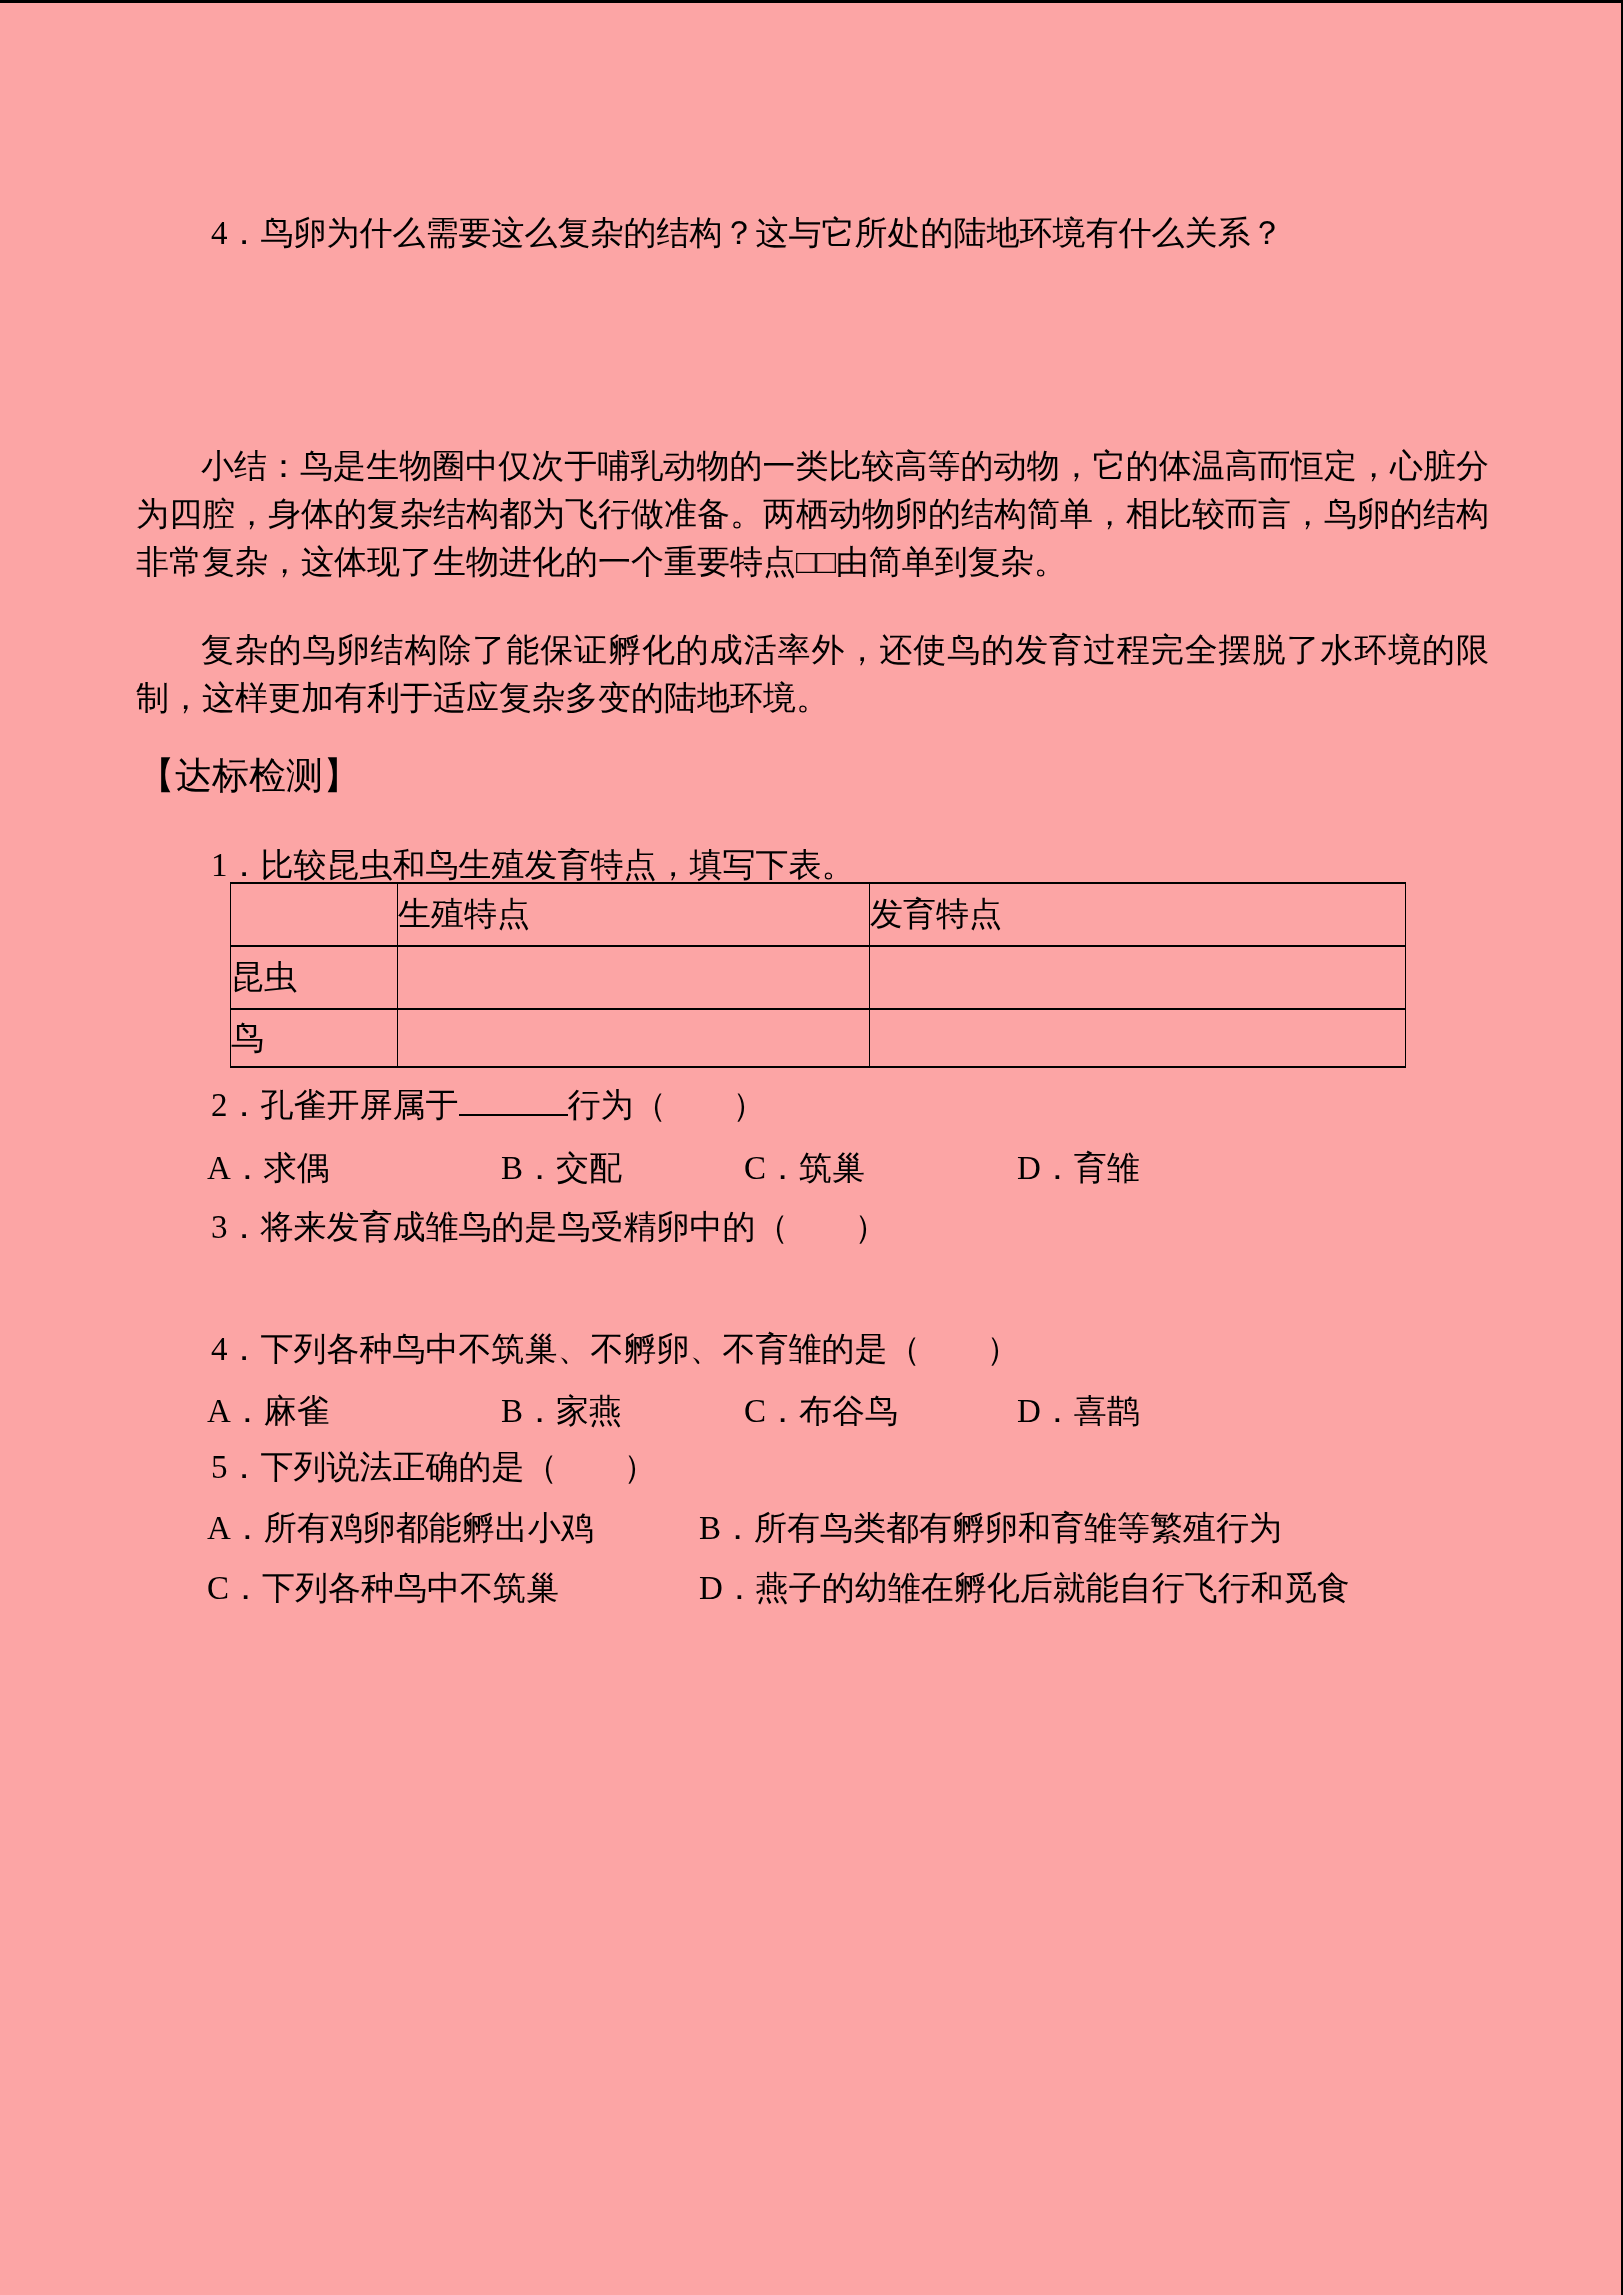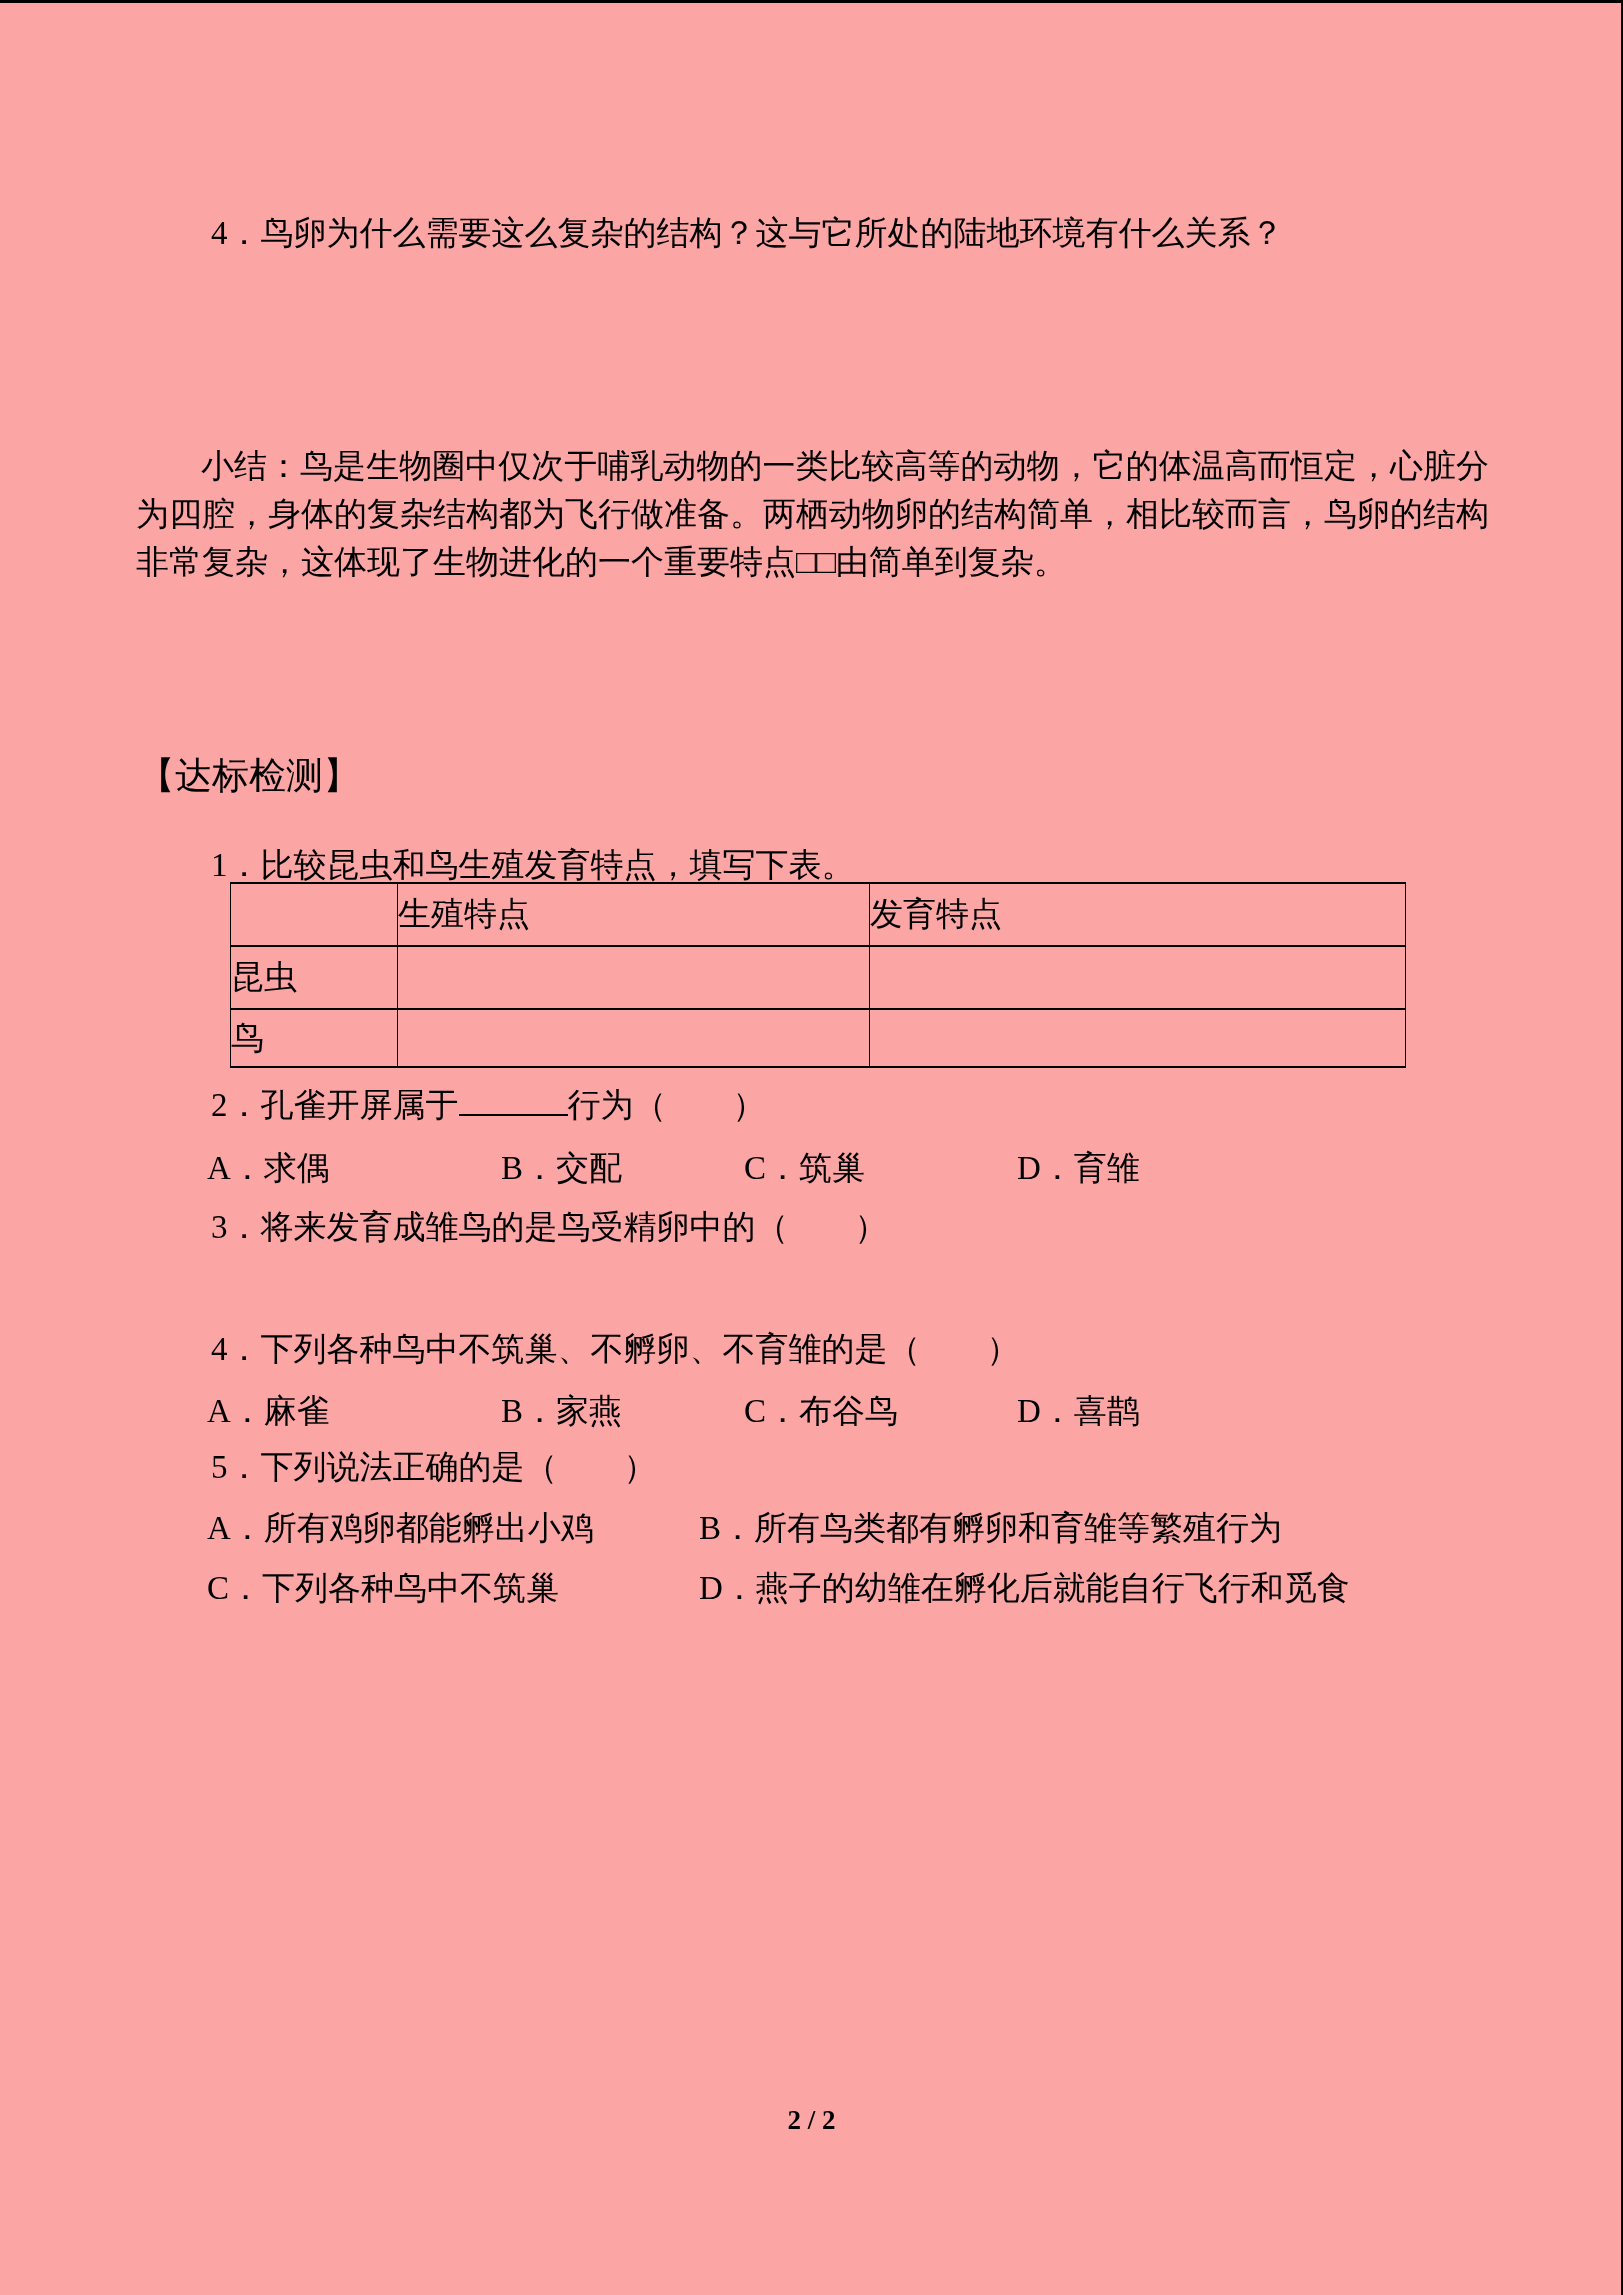--- a/index.html
+++ b/index.html
@@ -93,20 +93,21 @@
 </head>
 <body>
 
 <div class="page">
   <div class="edge-top"></div>
   <div class="edge-right"></div>
 
   <div class="qline" style="top:213px">4．鸟卵为什么需要这么复杂的结构？这与它所处的陆地环境有什么关系？</div>
 
   <div class="para" style="top:442px">小结：鸟是生物圈中仅次于哺乳动物的一类比较高等的动物，它的体温高而恒定，心脏分为四腔，身体的复杂结构都为飞行做准备。两栖动物卵的结构简单，相比较而言，鸟卵的结构非常复杂，这体现了生物进化的一个重要特点□□由简单到复杂。</div>
+  <div class="para" style="top:626px">复杂的鸟卵结构除了能保证孵化的成活率外，还使鸟的发育过程完全摆脱了水环境的限制，这样更加有利于适应复杂多变的陆地环境。</div>
 
   <div class="heading" style="top:750px">【达标检测】</div>
 
   <div class="qline" style="top:845px">1．比较昆虫和鸟生殖发育特点，填写下表。</div>
 
   <table class="cmp">
     <colgroup>
       <col style="width:167px">
       <col style="width:472px">
       <col style="width:536px">
@@ -145,15 +146,14 @@
   </div>
 
   <div class="qline" style="top:1447px">5．下列说法正确的是（　　）</div>
   <div class="opts" style="top:1508px">
     <span class="opt ow-wide">A．所有鸡卵都能孵出小鸡</span><span class="opt">B．所有鸟类都有孵卵和育雏等繁殖行为</span>
   </div>
   <div class="opts" style="top:1568px">
     <span class="opt ow-wide">C．下列各种鸟中不筑巢</span><span class="opt">D．燕子的幼雏在孵化后就能自行飞行和觅食</span>
   </div>
 
-  <div class="footer">2 / 2</div>
 </div>
 
 
 </body></html>

